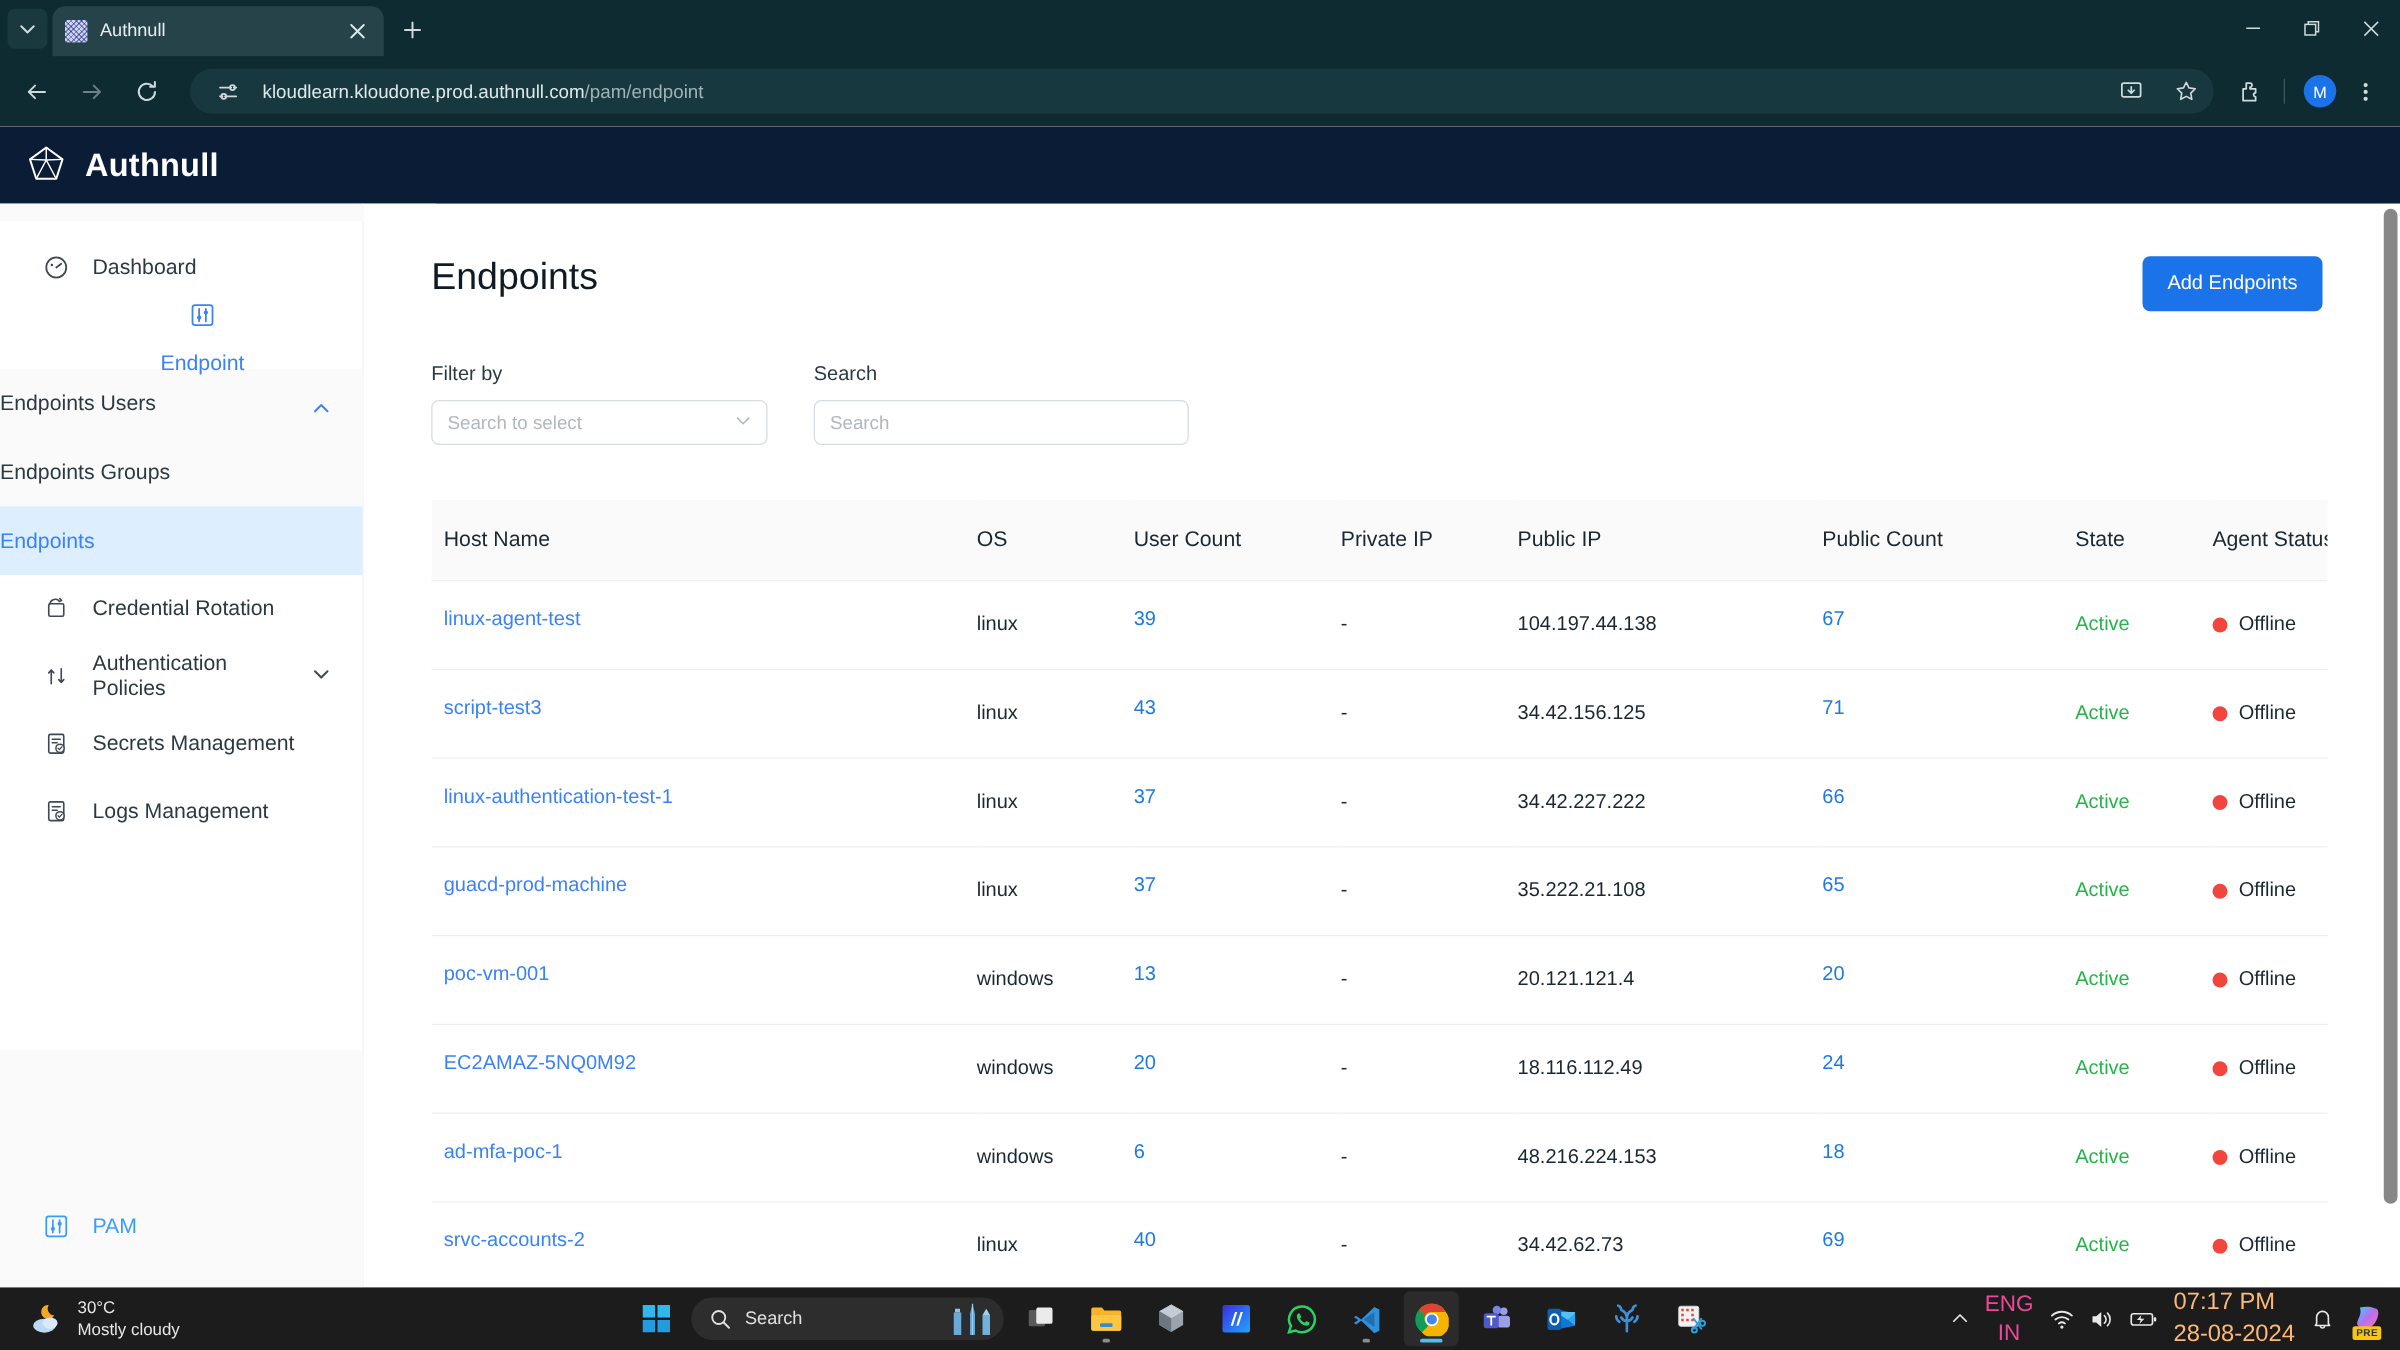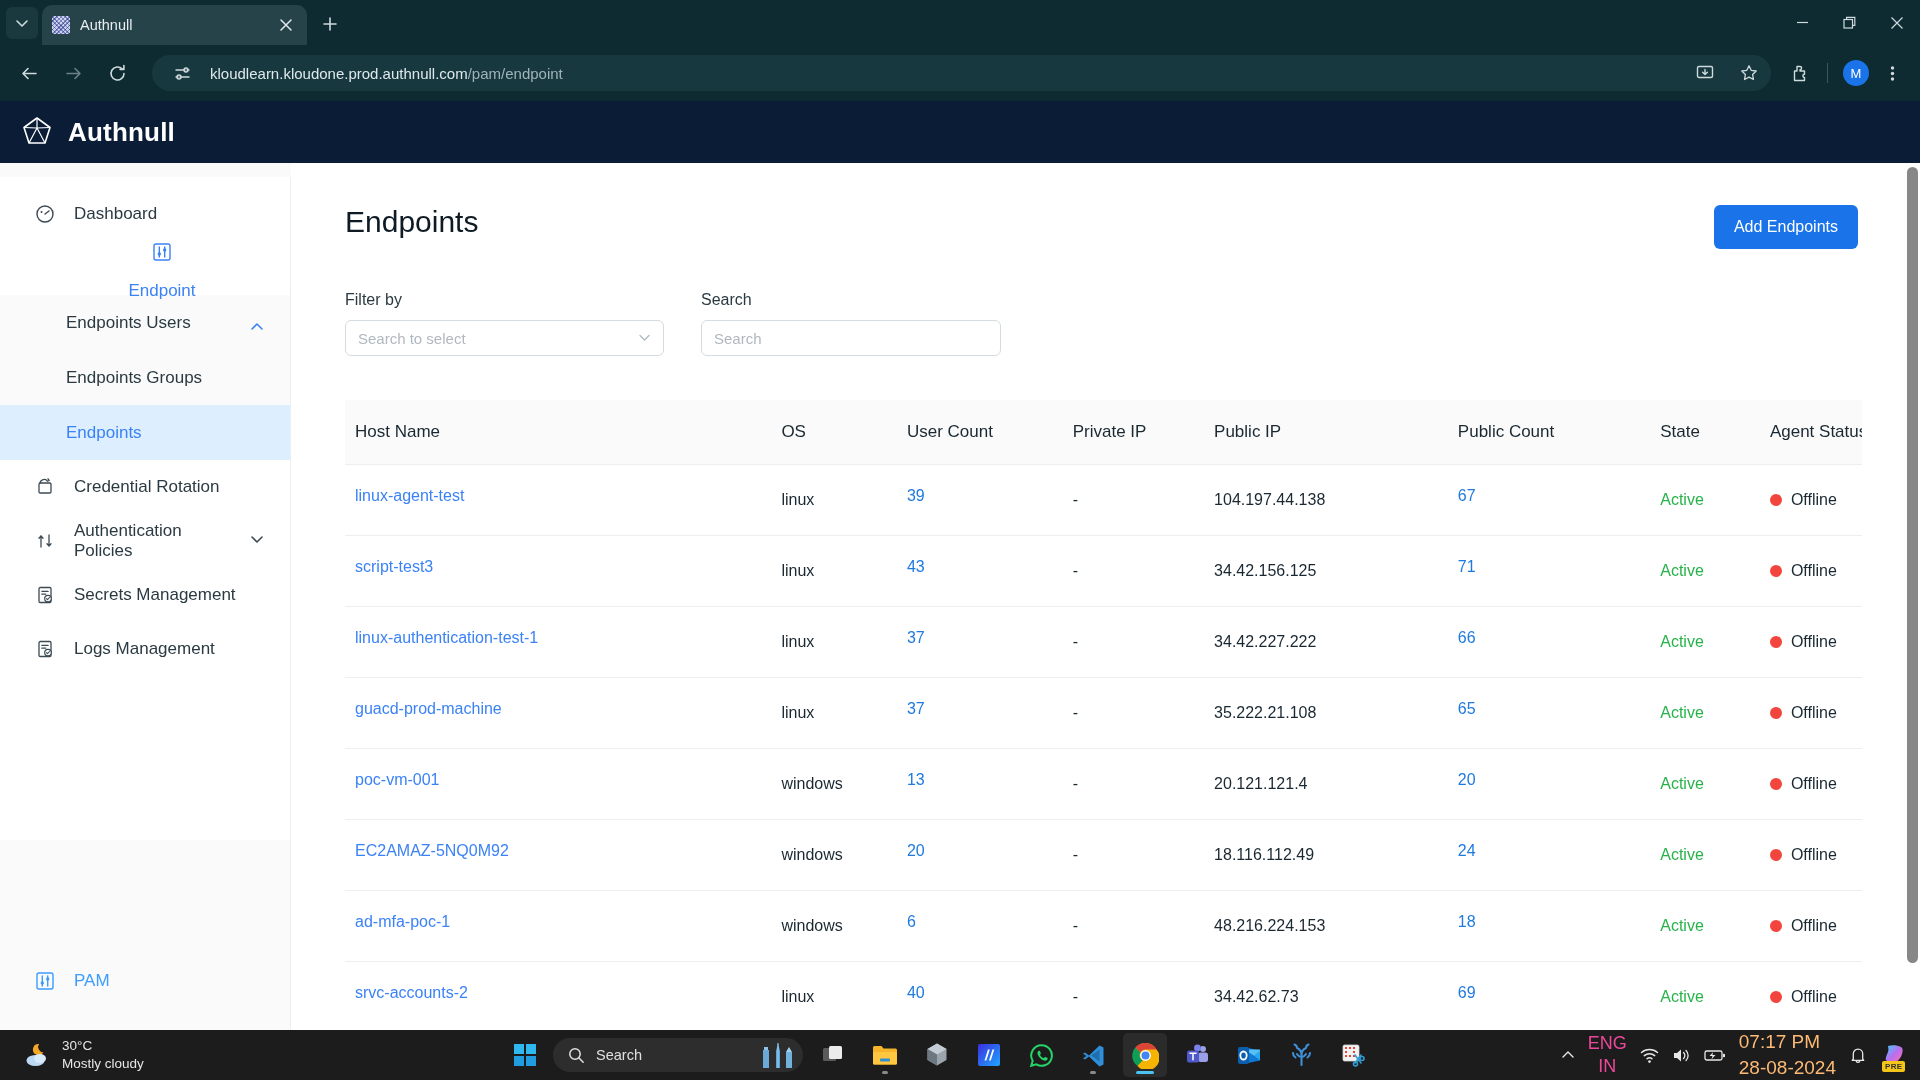--- a/index.html
+++ b/index.html
@@ -63,21 +63,21 @@
 
   
   .sidebar { width: 291px; background: #fff; border-right: 1px solid #eceff1; flex: none;
              position: relative; padding-top: 10px; }
   .side-scroll-top { position: absolute; top: 0; left: 0; width: 349px; height: 14px; background: #fafafa; }
   .nav-item { height: 54px; display: flex; align-items: center; gap: 18px; padding-left: 34px;
               font-size: 17px; color: #2b3a42; }
   .nav-item.active-parent { color: #3b82f6; flex-direction: column; }
   .nav-item .chev { margin-left: auto; margin-right: 26px; }
   .sub-wrap { background: #fafafa; }
-  .sub-item { height: 55px; display: flex; align-items: center; padding-left: 66px;
+  .sub-item { height: 55px; display: flex; align-items: center; 
               font-size: 17px; color: #2b3a42; }
   .sub-item.selected { background: #ddeeff; color: #3b82f6; }
   .nav-icon { width: 22px; height: 22px; display: flex; align-items: center; justify-content: center; flex: none; }
   .side-filler { position: absolute; left: 0; right: 0; top: 677px; bottom: 0; background: #fafafa; }
   .pam-row { position: absolute; left: 0; bottom: 38px; width: 349px;
              display: flex; align-items: center; gap: 18px; padding-left: 34px;
              font-size: 17px; color: #3b9cff; }
 
   
   .main { flex: 1; position: relative; overflow: hidden; background: #fff; }
@@ -86,21 +86,21 @@
   .page-title { font-size: 30px; color: #0f1b24; font-weight: 400; }
   .add-btn { margin-left: auto; background: #1a73e8; color: #fff; font-size: 16px;
              padding: 13px 20px; border-radius: 6px; border: none; font-family: inherit; }
   .filters { display: flex; gap: 37px; margin-top: 42px; }
   .field-label { font-size: 16px; color: #2b3a42; margin-bottom: 11px; }
   .select-box, .search-box {
     height: 36px; border: 1px solid #d5dce1; border-radius: 6px;
     display: flex; align-items: center; padding: 0 12px; font-size: 15px; color: #b0b8bf;
     background: #fff;
   }
-  .select-box { width: 319px; }
+  .select-box { width: 269px; }
   .search-box { width: 300px; }
   .select-box .chev-sm { margin-left: auto; }
 
   
   .table-wrap { margin-top: 44px; width: 1517px; overflow: hidden; }
   table { border-collapse: collapse; width: 1620px; table-layout: fixed; }
   thead th {
     background: #fafafa; text-align: left; font-size: 17px; color: #1a2832; font-weight: 400;
     padding: 22px 0 22px 0; border-bottom: 1px solid #eceff1; white-space: nowrap;
   }

